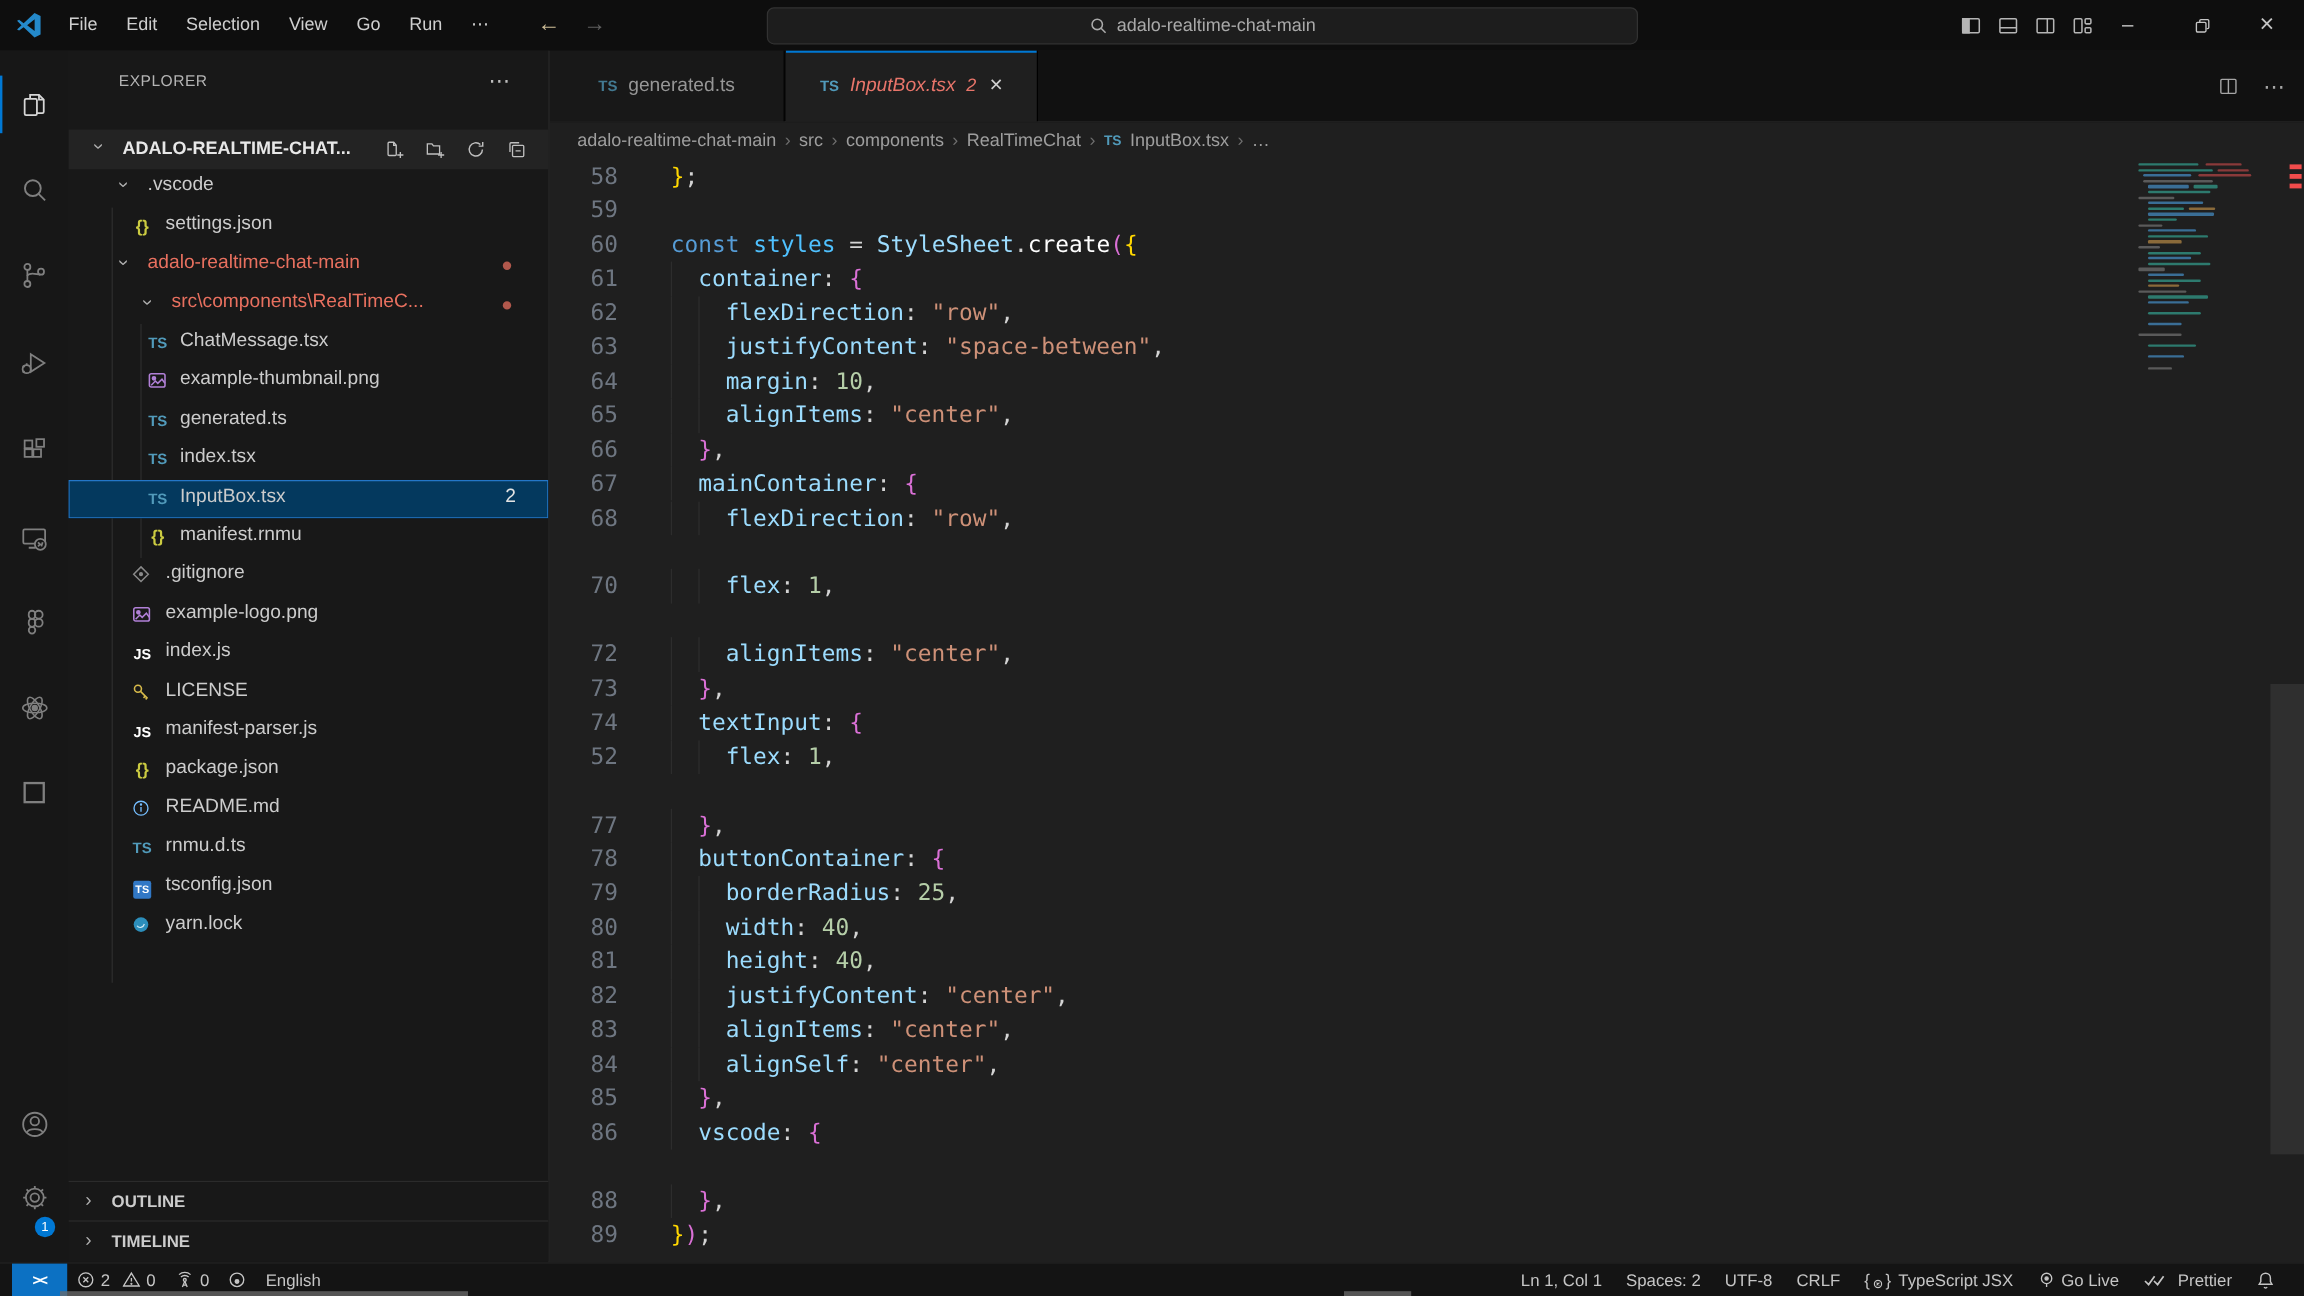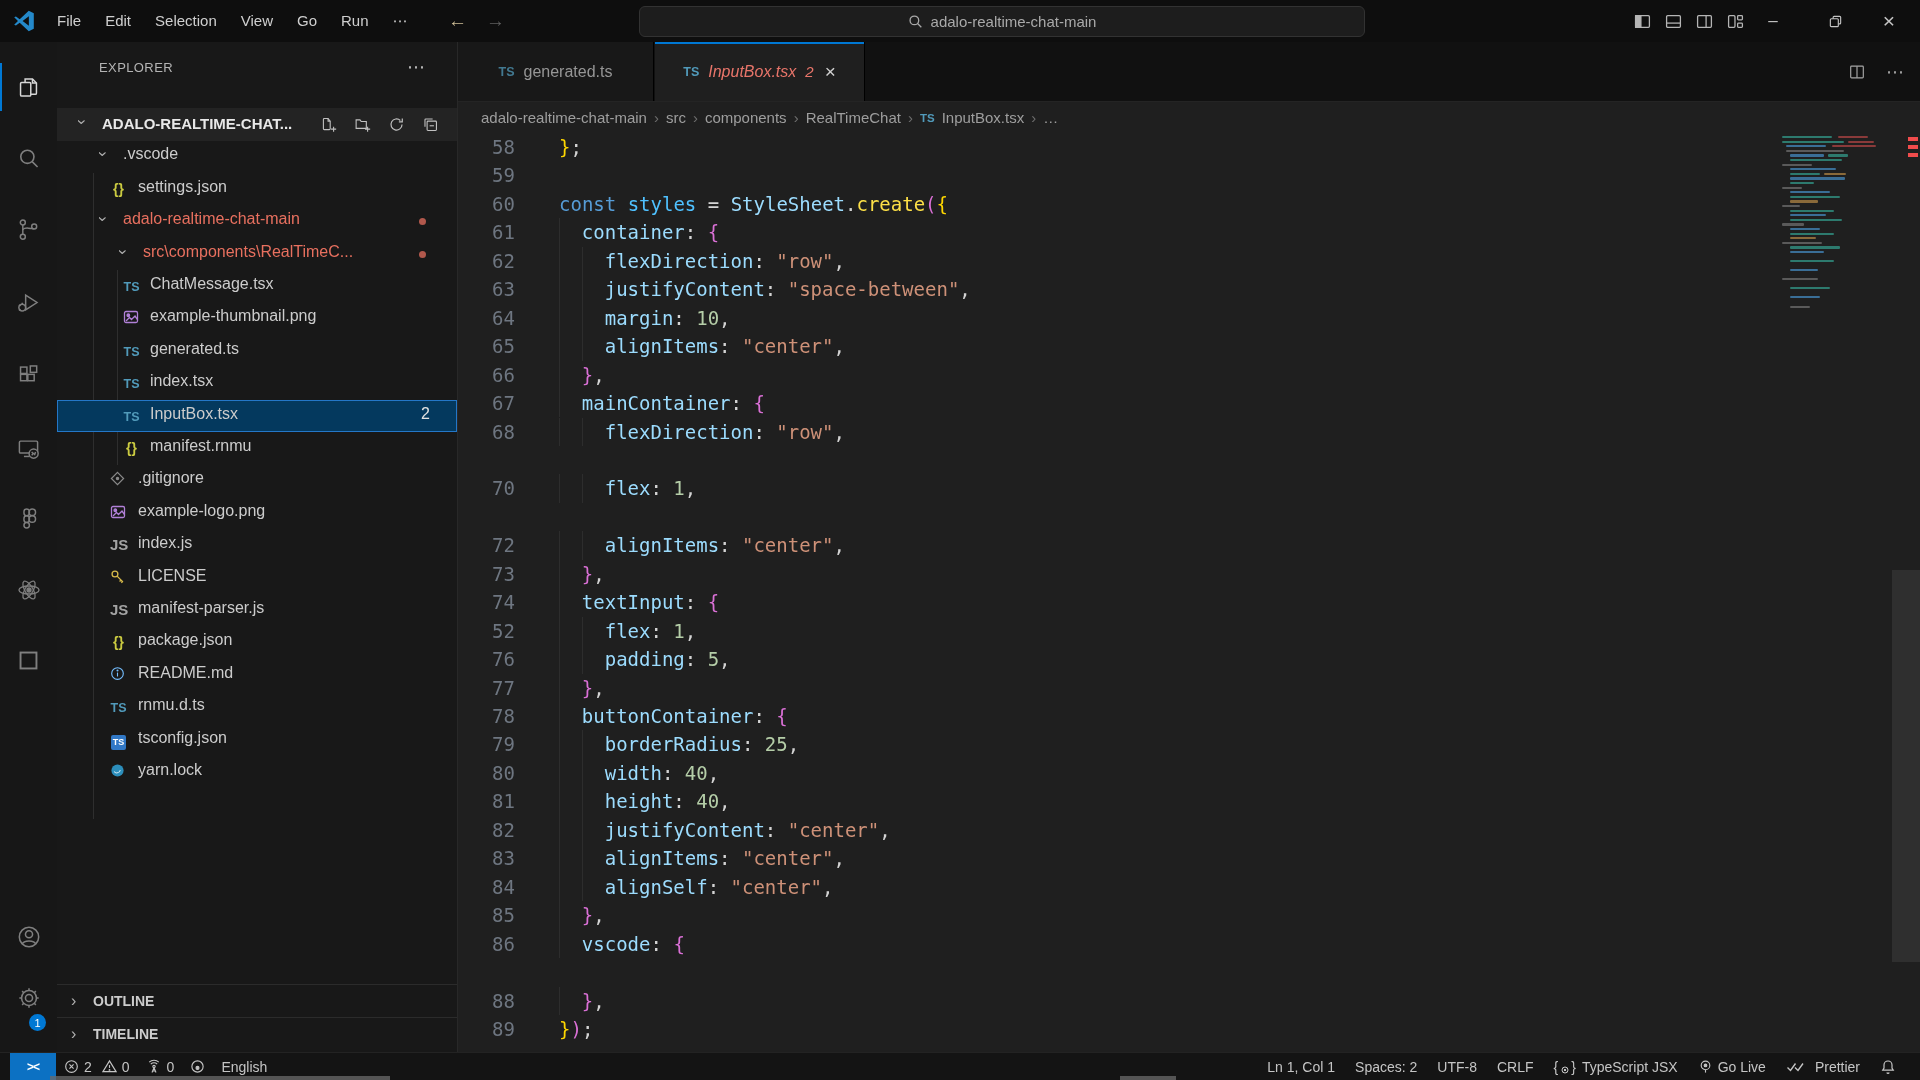--- a/index.html
+++ b/index.html
@@ -42,21 +42,21 @@
   .chev{display:inline-block;font-size:16px;color:#b0b0b0;transform:rotate(90deg);line-height:1;}
   .chev.right{transform:none;}
   .tree-row{position:absolute;left:0;width:100%;height:32.4px;font-size:16px;color:#cccccc;cursor:default;}
   .tree-row.selected{background:#04395e;box-shadow:inset 0 0 0 1px #2477c8;}
   .tree-row .lbl{position:absolute;top:5px;white-space:nowrap;}
   .tree-row.err .lbl{color:#e8705f;}
   .tree-row .dot{position:absolute;left:362px;top:13px;width:7px;height:7px;border-radius:50%;background:#b1584c;}
   .tree-row .badge2{position:absolute;left:364px;top:5px;color:#e3e3e3;}
   .fi{display:inline-block;font-weight:bold;}
   .fi-ts{color:#519aba;font-size:12.5px;}
-  .fi-js{color:#a3a3a3;font-size:15px;}
+  .fi-js{color:#ffffff;font-size:12px;}
   .fi-json{color:#cbcb41;font-size:14px;}
   .fi-tsblue{background:#3178c6;color:#fff;font-size:9px;width:15px;height:15px;text-align:center;line-height:15px;border-radius:2px;}
   .tguide{position:absolute;width:1px;background:#2e2e2e;}
   .sb-section{position:absolute;left:0;width:100%;height:33px;border-top:1px solid #2b2b2b;background:#181818;}
   .sb-section .lbl{position:absolute;left:36px;top:8px;font-size:14px;font-weight:bold;color:#cccccc;}
   .sb-section .chev{position:absolute;left:14px;top:8px;}
   
   .editor-area{position:absolute;left:458px;top:42px;width:1462px;height:1011px;background:#1f1f1f;}
   .tabstrip{position:absolute;left:0;top:0;width:100%;height:59px;background:#111111;border-bottom:1px solid #242424;}
   .tab{position:absolute;top:0;height:59px;display:flex;align-items:center;gap:9px;padding:0 0;box-sizing:border-box;}
@@ -72,21 +72,21 @@
                padding-left:23px;box-sizing:border-box;font-size:15px;color:#9e9e9e;gap:7px;white-space:nowrap;}
   .bc-sep{color:#6e6e6e;font-size:15px;}
   .bc-ts{color:#519aba;font-weight:bold;font-size:11.5px;}
   
   #code{position:absolute;left:0;top:91px;width:1320px;height:920px;overflow:hidden;
         font-family:"DejaVu Sans Mono",monospace;font-size:19px;}
   .codeline{position:absolute;left:0;width:100%;height:28.45px;line-height:28.45px;white-space:pre;}
   .lnum{position:absolute;left:0;top:0;width:57px;text-align:right;color:#6e7681;}
   .ctext{position:absolute;top:0;}
   .iguide{position:absolute;top:0;height:28.45px;width:1px;background:#2d2d2d;}
-  .tk-kw{color:#569cd6}.tk-var{color:#4fc1ff}.tk-cls{color:#9cdcfe}.tk-fn{color:#fde047}
+  .tk-kw{color:#569cd6}.tk-var{color:#4fc1ff}.tk-cls{color:#9cdcfe}.tk-fn{color:#ffffff}
   .tk-prop{color:#9cdcfe}.tk-str{color:#ce9178}.tk-num{color:#b5cea8}.tk-pln{color:#d4d4d4}
   .tk-b1{color:#ffd700}.tk-b2{color:#da70d6}
   
   #minimap{position:absolute;left:1324px;top:94px;width:100px;height:240px;}
   #minimap .seg{position:absolute;height:2.3px;border-radius:1px;}
   .overview{position:absolute;left:1447px;top:0;width:15px;height:1011px;}
   .ov-mark{position:absolute;left:3px;width:10px;height:4px;background:#f14c4c;}
   .scroll-thumb{position:absolute;left:1434px;top:528px;width:28px;height:392px;background:rgba(121,121,121,0.18);}
   
   .statusbar{position:absolute;left:0;bottom:0;width:1920px;height:27px;background:#141414;border-top:1px solid #232323;
@@ -446,21 +446,20 @@
         <div class="codeline" style="top:170.7px"><span class="lnum">64</span><span class="iguide" style="left:101px"></span><span class="iguide" style="left:123.85px"></span><span class="ctext" style="left:146.7px"><span class="tk-prop">margin</span><span class="tk-pln">: </span><span class="tk-num">10</span><span class="tk-pln">,</span></span></div>
         <div class="codeline" style="top:199.15px"><span class="lnum">65</span><span class="iguide" style="left:101px"></span><span class="iguide" style="left:123.85px"></span><span class="ctext" style="left:146.7px"><span class="tk-prop">alignItems</span><span class="tk-pln">: </span><span class="tk-str">"center"</span><span class="tk-pln">,</span></span></div>
         <div class="codeline" style="top:227.6px"><span class="lnum">66</span><span class="iguide" style="left:101px"></span><span class="ctext" style="left:123.85px"><span class="tk-b2">}</span><span class="tk-pln">,</span></span></div>
         <div class="codeline" style="top:256.05px"><span class="lnum">67</span><span class="iguide" style="left:101px"></span><span class="ctext" style="left:123.85px"><span class="tk-prop">mainContainer</span><span class="tk-pln">: </span><span class="tk-b2">{</span></span></div>
         <div class="codeline" style="top:284.5px"><span class="lnum">68</span><span class="iguide" style="left:101px"></span><span class="iguide" style="left:123.85px"></span><span class="ctext" style="left:146.7px"><span class="tk-prop">flexDirection</span><span class="tk-pln">: </span><span class="tk-str">"row"</span><span class="tk-pln">,</span></span></div>
         <div class="codeline" style="top:341.4px"><span class="lnum">70</span><span class="iguide" style="left:101px"></span><span class="iguide" style="left:123.85px"></span><span class="ctext" style="left:146.7px"><span class="tk-prop">flex</span><span class="tk-pln">: </span><span class="tk-num">1</span><span class="tk-pln">,</span></span></div>
         <div class="codeline" style="top:398.3px"><span class="lnum">72</span><span class="iguide" style="left:101px"></span><span class="iguide" style="left:123.85px"></span><span class="ctext" style="left:146.7px"><span class="tk-prop">alignItems</span><span class="tk-pln">: </span><span class="tk-str">"center"</span><span class="tk-pln">,</span></span></div>
         <div class="codeline" style="top:426.75px"><span class="lnum">73</span><span class="iguide" style="left:101px"></span><span class="ctext" style="left:123.85px"><span class="tk-b2">}</span><span class="tk-pln">,</span></span></div>
         <div class="codeline" style="top:455.2px"><span class="lnum">74</span><span class="iguide" style="left:101px"></span><span class="ctext" style="left:123.85px"><span class="tk-prop">textInput</span><span class="tk-pln">: </span><span class="tk-b2">{</span></span></div>
         <div class="codeline" style="top:483.65px"><span class="lnum">52</span><span class="iguide" style="left:101px"></span><span class="iguide" style="left:123.85px"></span><span class="ctext" style="left:146.7px"><span class="tk-prop">flex</span><span class="tk-pln">: </span><span class="tk-num">1</span><span class="tk-pln">,</span></span></div>
-        <div class="codeline" style="top:512.1px"><span class="lnum">76</span><span class="iguide" style="left:101px"></span><span class="iguide" style="left:123.85px"></span><span class="ctext" style="left:146.7px"><span class="tk-prop">padding</span><span class="tk-pln">: </span><span class="tk-num">5</span><span class="tk-pln">,</span></span></div>
         <div class="codeline" style="top:540.55px"><span class="lnum">77</span><span class="iguide" style="left:101px"></span><span class="ctext" style="left:123.85px"><span class="tk-b2">}</span><span class="tk-pln">,</span></span></div>
         <div class="codeline" style="top:569px"><span class="lnum">78</span><span class="iguide" style="left:101px"></span><span class="ctext" style="left:123.85px"><span class="tk-prop">buttonContainer</span><span class="tk-pln">: </span><span class="tk-b2">{</span></span></div>
         <div class="codeline" style="top:597.4499999999999px"><span class="lnum">79</span><span class="iguide" style="left:101px"></span><span class="iguide" style="left:123.85px"></span><span class="ctext" style="left:146.7px"><span class="tk-prop">borderRadius</span><span class="tk-pln">: </span><span class="tk-num">25</span><span class="tk-pln">,</span></span></div>
         <div class="codeline" style="top:625.9px"><span class="lnum">80</span><span class="iguide" style="left:101px"></span><span class="iguide" style="left:123.85px"></span><span class="ctext" style="left:146.7px"><span class="tk-prop">width</span><span class="tk-pln">: </span><span class="tk-num">40</span><span class="tk-pln">,</span></span></div>
         <div class="codeline" style="top:654.35px"><span class="lnum">81</span><span class="iguide" style="left:101px"></span><span class="iguide" style="left:123.85px"></span><span class="ctext" style="left:146.7px"><span class="tk-prop">height</span><span class="tk-pln">: </span><span class="tk-num">40</span><span class="tk-pln">,</span></span></div>
         <div class="codeline" style="top:682.8px"><span class="lnum">82</span><span class="iguide" style="left:101px"></span><span class="iguide" style="left:123.85px"></span><span class="ctext" style="left:146.7px"><span class="tk-prop">justifyContent</span><span class="tk-pln">: </span><span class="tk-str">"center"</span><span class="tk-pln">,</span></span></div>
         <div class="codeline" style="top:711.25px"><span class="lnum">83</span><span class="iguide" style="left:101px"></span><span class="iguide" style="left:123.85px"></span><span class="ctext" style="left:146.7px"><span class="tk-prop">alignItems</span><span class="tk-pln">: </span><span class="tk-str">"center"</span><span class="tk-pln">,</span></span></div>
         <div class="codeline" style="top:739.6999999999999px"><span class="lnum">84</span><span class="iguide" style="left:101px"></span><span class="iguide" style="left:123.85px"></span><span class="ctext" style="left:146.7px"><span class="tk-prop">alignSelf</span><span class="tk-pln">: </span><span class="tk-str">"center"</span><span class="tk-pln">,</span></span></div>
         <div class="codeline" style="top:768.15px"><span class="lnum">85</span><span class="iguide" style="left:101px"></span><span class="ctext" style="left:123.85px"><span class="tk-b2">}</span><span class="tk-pln">,</span></span></div>
         <div class="codeline" style="top:796.6px"><span class="lnum">86</span><span class="iguide" style="left:101px"></span><span class="ctext" style="left:123.85px"><span class="tk-prop">vscode</span><span class="tk-pln">: </span><span class="tk-b2">{</span></span></div>

